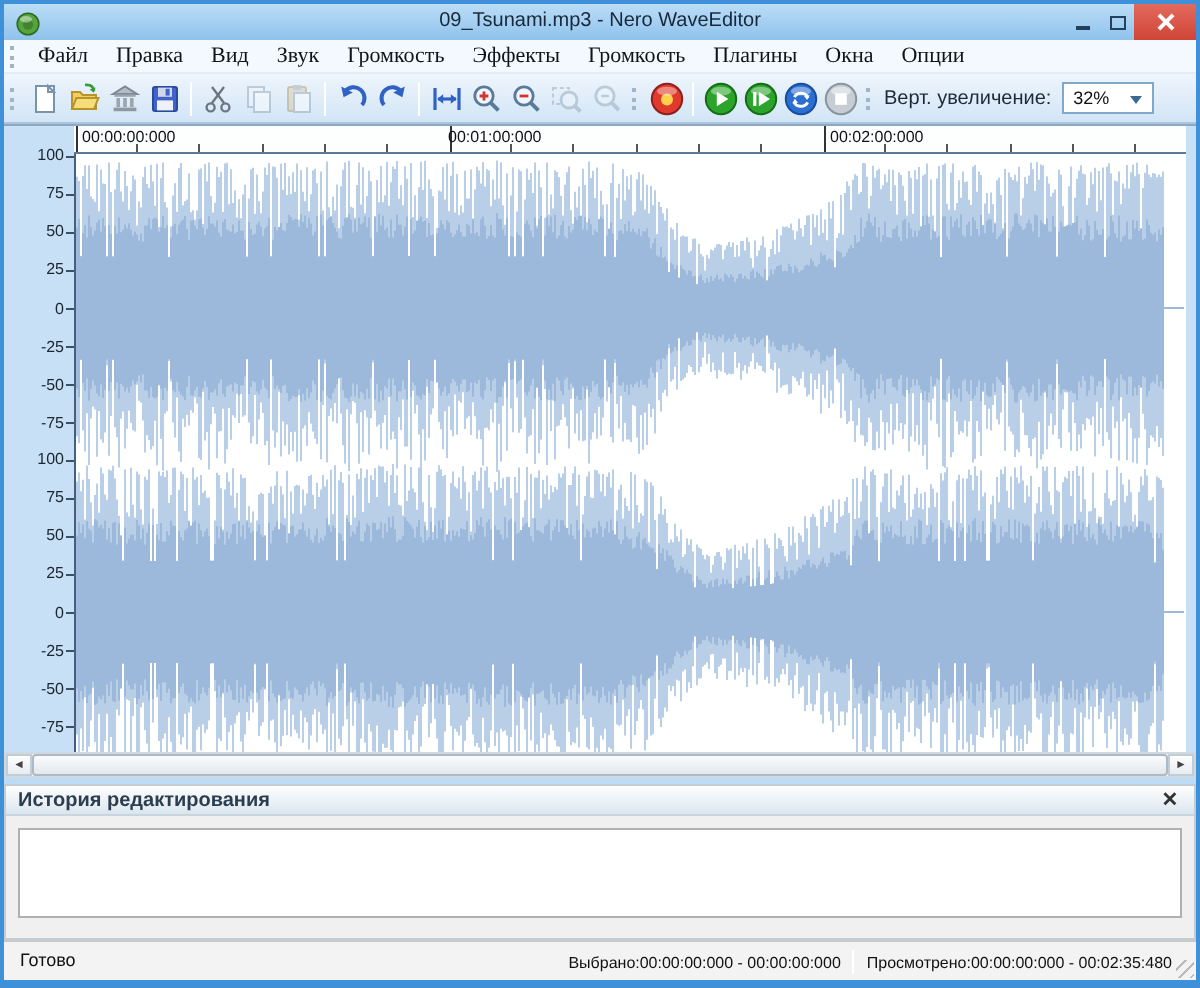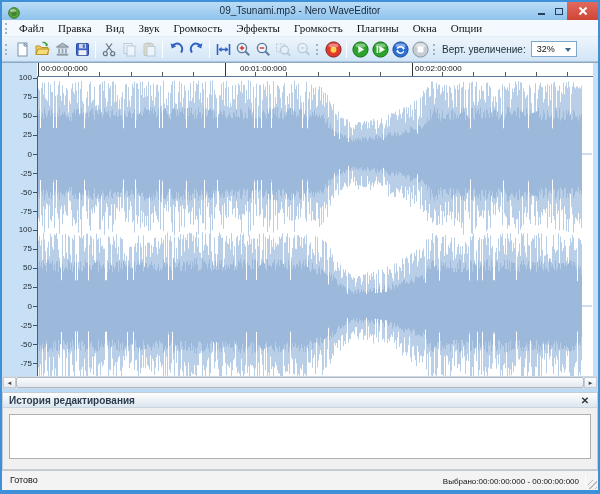--- a/index.html
+++ b/index.html
@@ -292,21 +292,21 @@
       <span>32%</span>
       <span class="vz-arrow"></span>
     </span>
   </div>
 
   <div class="workarea">
     <div class="ruler" id="ruler">
         <span class="ruler-tick" style="left: 1px;"></span>
         <span class="ruler-label" style="left: 4px;">00:00:00:000</span>
         <span class="ruler-tick" style="left: 188px;"></span>
-        <span class="ruler-label" style="left: 203px;">00:01:00:000</span>
+        <span class="ruler-label" style="left: 187px;">00:01:00:000</span>
         <span class="ruler-tick" style="left: 375px;"></span>
         <span class="ruler-label" style="left: 378px;">00:02:00:000</span>
         <span class="ruler-mtick" style="left: 31px;"></span>
         <span class="ruler-mtick" style="left: 62px;"></span>
         <span class="ruler-mtick" style="left: 94px;"></span>
         <span class="ruler-mtick" style="left: 125px;"></span>
         <span class="ruler-mtick" style="left: 156px;"></span>
         <span class="ruler-mtick" style="left: 218px;"></span>
         <span class="ruler-mtick" style="left: 249px;"></span>
         <span class="ruler-mtick" style="left: 281px;"></span>
@@ -373,17 +373,18 @@
     </div>
     <div class="hp-table">
     </div>
   </div>
 
   <div class="statusbar">
     <span class="sb-ready">Готово</span>
     <span class="sb-right">
       <span class="sb-text">Выбрано:00:00:00:000 - 00:00:00:000</span>
       <span class="sb-sep"></span>
+      <span class="sb-text">Просмотрено:00:00:00:000 - 00:02:35:480</span>
     </span>
     <span class="sb-grip"></span>
   </div>
 
 </div>
 
 </body></html>

